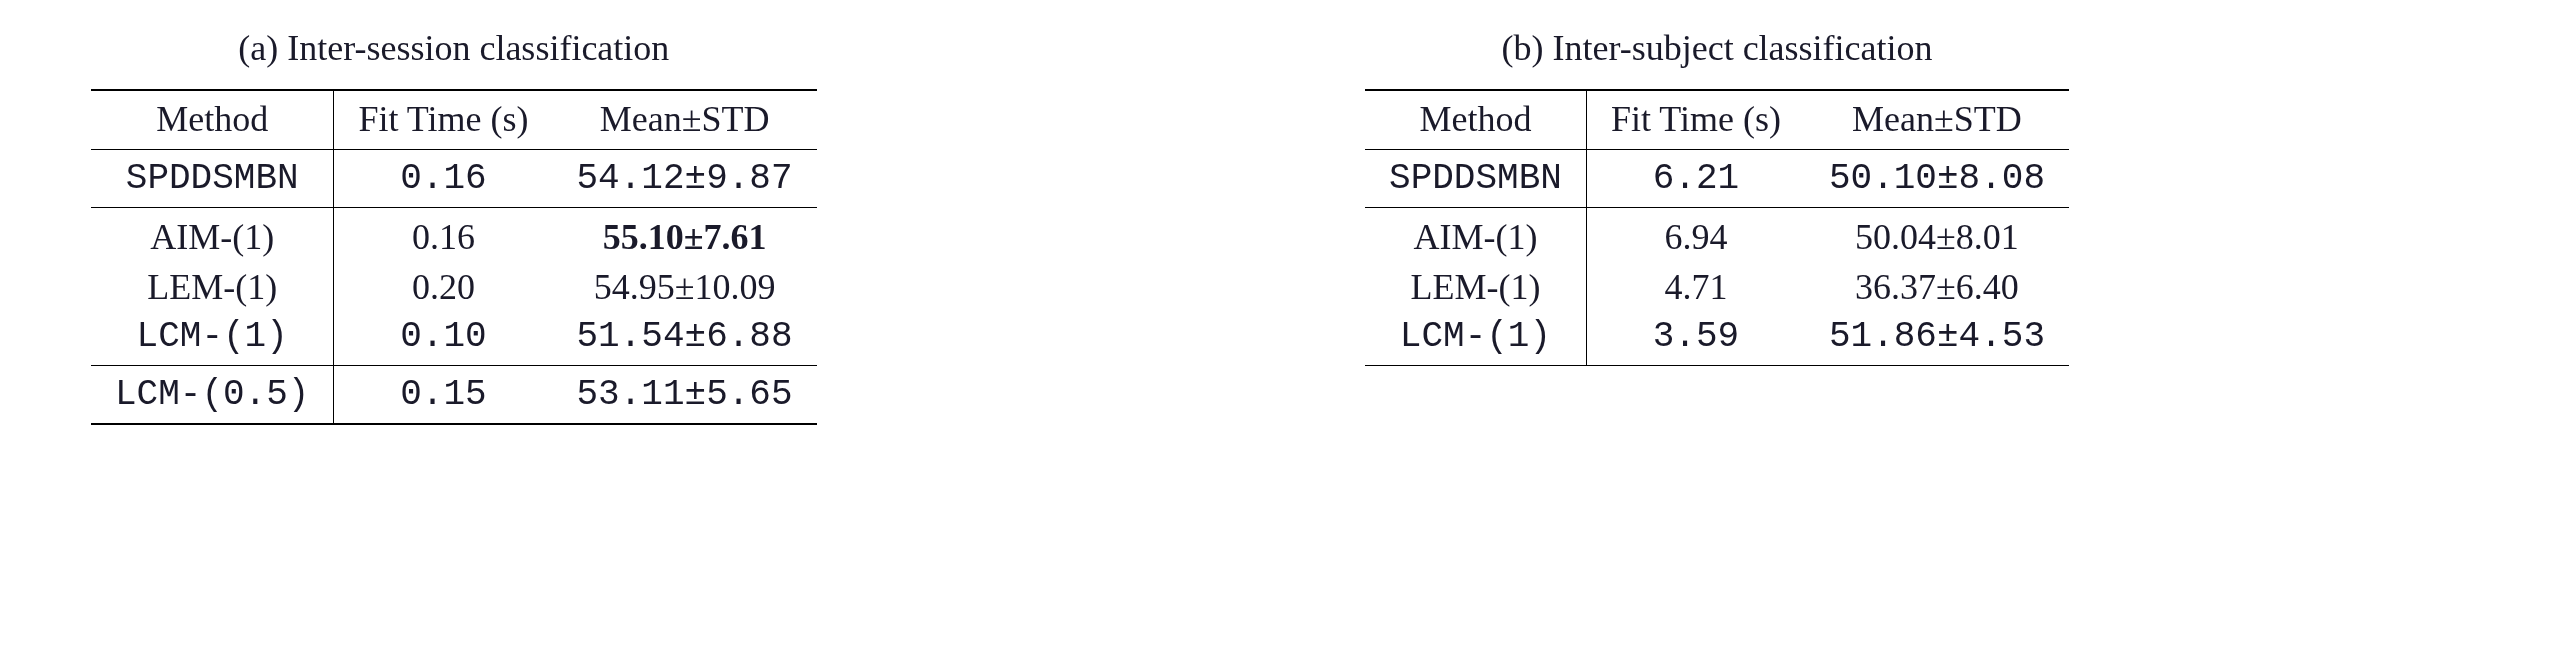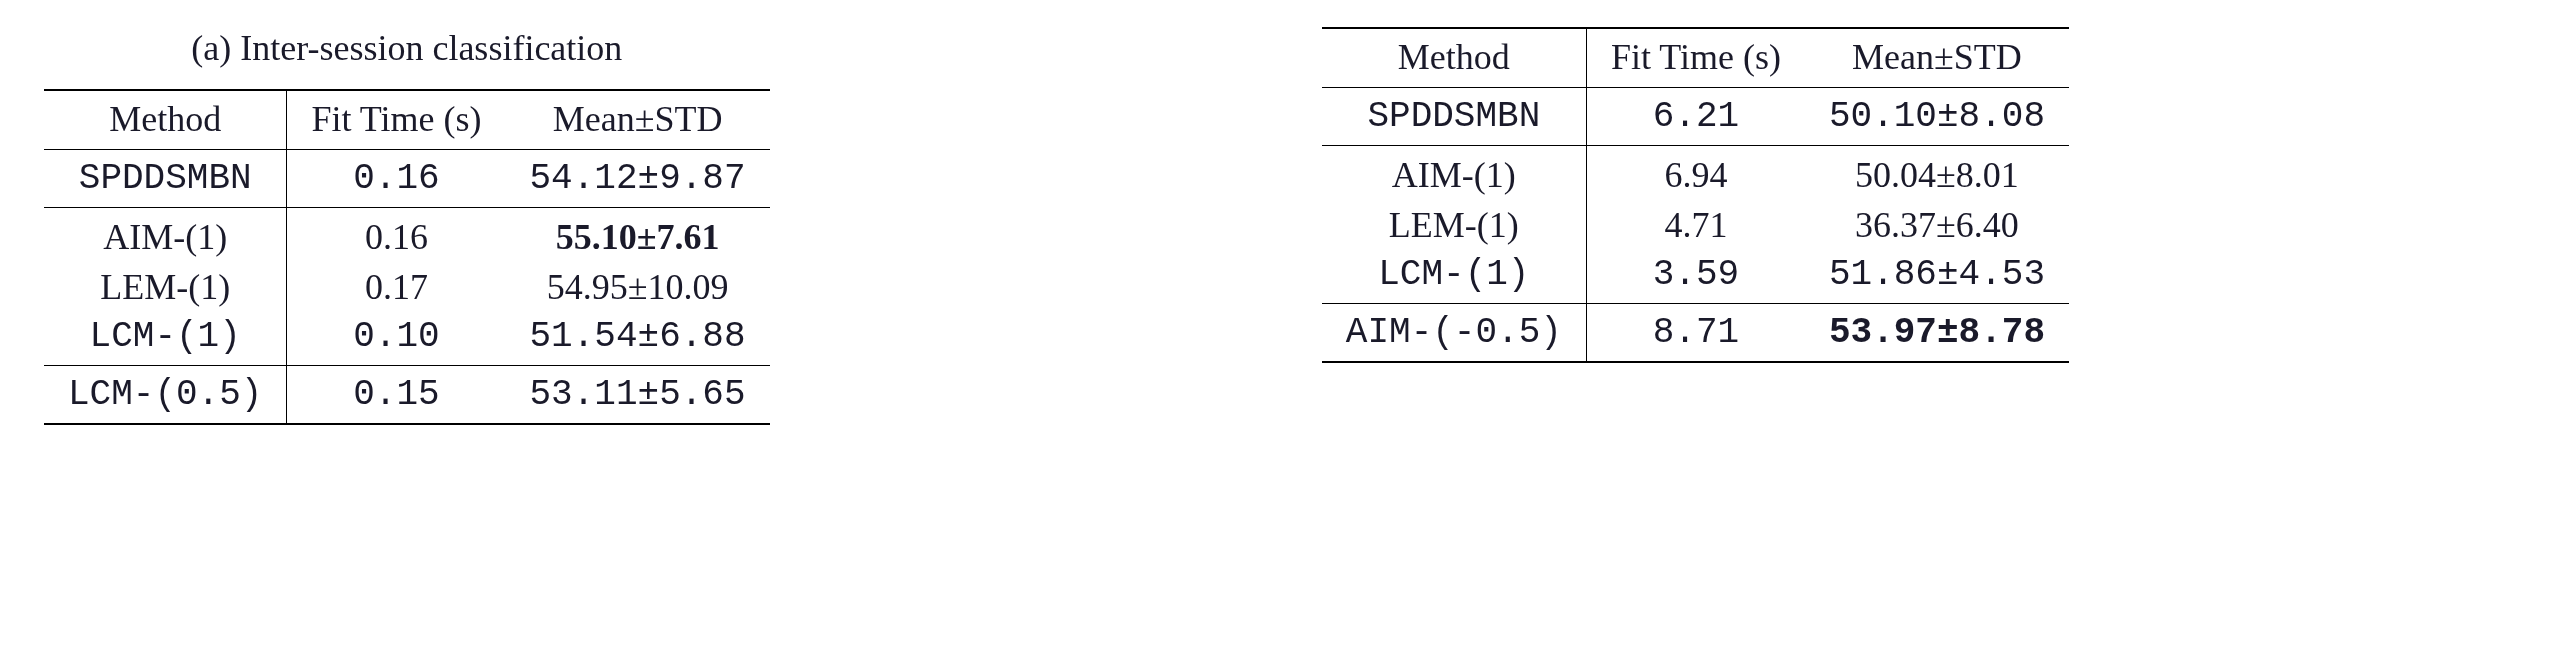--- a/index.html
+++ b/index.html
@@ -6,21 +6,21 @@
     margin: 0;
     padding: 0;
     background: #ffffff;
     font-family: "Times New Roman", Times, serif;
     color: #1a1a2a;
   }
   .page {
     display: flex;
     justify-content: space-between;
     align-items: flex-start;
-    padding: 27px 81px 40px 44px;
+    padding: 27px 81px 40px 91px;
     box-sizing: border-box;
     width: 2150px;
   }
   .col {
     display: flex;
     flex-direction: column;
     align-items: center;
   }
   .caption {
     font-size: 36px;
@@ -92,38 +92,39 @@
           <td>0.16</td>
           <td>54.12±9.87</td>
         </tr>
         <tr class="pad-top">
           <td class="method vline">AIM-(1)</td>
           <td>0.16</td>
           <td class="bold">55.10±7.61</td>
         </tr>
         <tr>
           <td class="method vline">LEM-(1)</td>
-          <td>0.17</td>
+          <td>0.20</td>
           <td>54.95±10.09</td>
         </tr>
         <tr class="pad-bot mid-rule">
           <td class="method vline">LCM-(1)</td>
           <td>0.10</td>
           <td>51.54±6.88</td>
         </tr>
         <tr class="pad-top pad-bot bot-rule">
           <td class="method vline">LCM-(0.5)</td>
           <td>0.15</td>
           <td>53.11±5.65</td>
         </tr>
       </tbody>
     </table>
   </div>
 
   <div class="col">
+    <div class="caption">(b) Inter-subject classification</div>
     <table>
       <thead>
         <tr class="top-rule head-rule">
           <th class="vline">Method</th>
           <th>Fit Time (s)</th>
           <th>Mean±STD</th>
         </tr>
       </thead>
       <tbody>
         <tr class="pad-top pad-bot mid-rule">
@@ -139,23 +140,18 @@
         <tr>
           <td class="method vline">LEM-(1)</td>
           <td>4.71</td>
           <td>36.37±6.40</td>
         </tr>
         <tr class="pad-bot mid-rule">
           <td class="method vline">LCM-(1)</td>
           <td>3.59</td>
           <td>51.86±4.53</td>
         </tr>
-        <tr class="pad-top pad-bot bot-rule">
-          <td class="method vline">AIM-(-0.5)</td>
-          <td>8.71</td>
-          <td class="bold">53.97±8.78</td>
-        </tr>
       </tbody>
     </table>
   </div>
 
 </div>
 
 
 </body></html>

